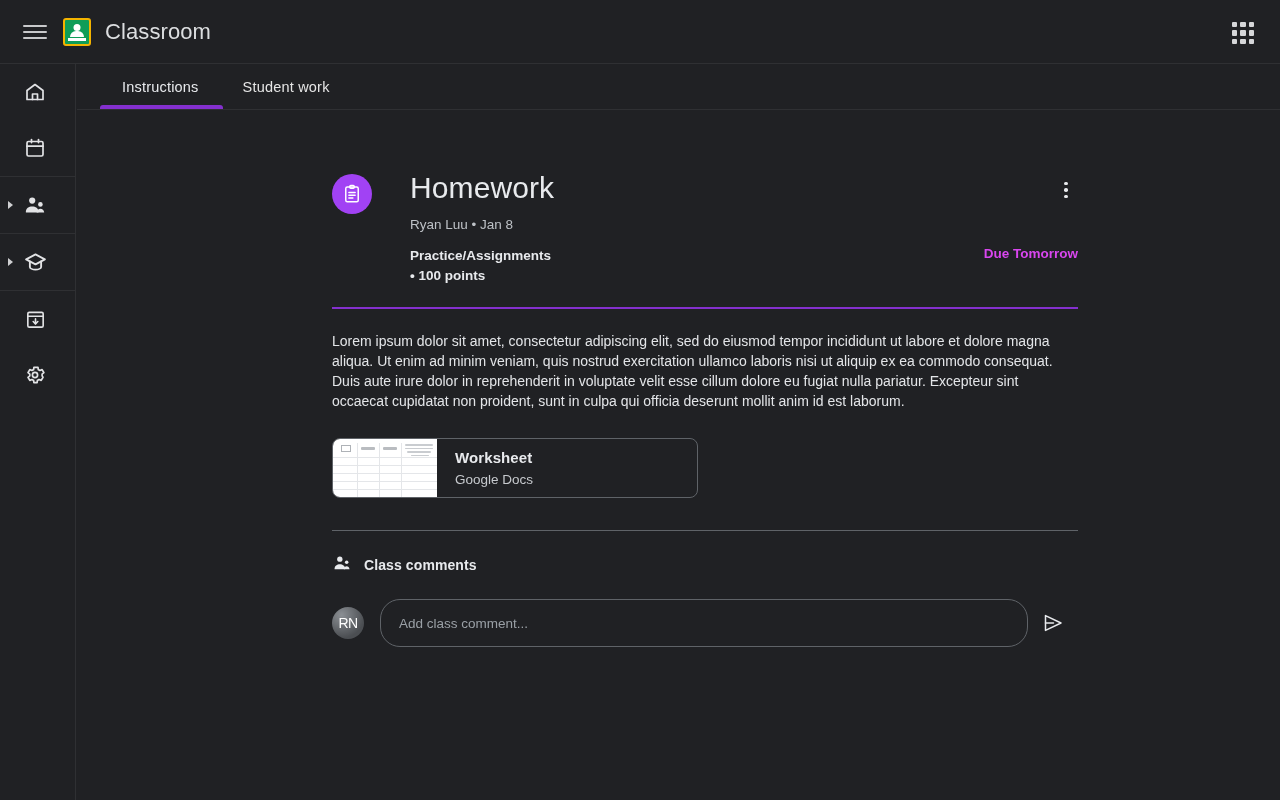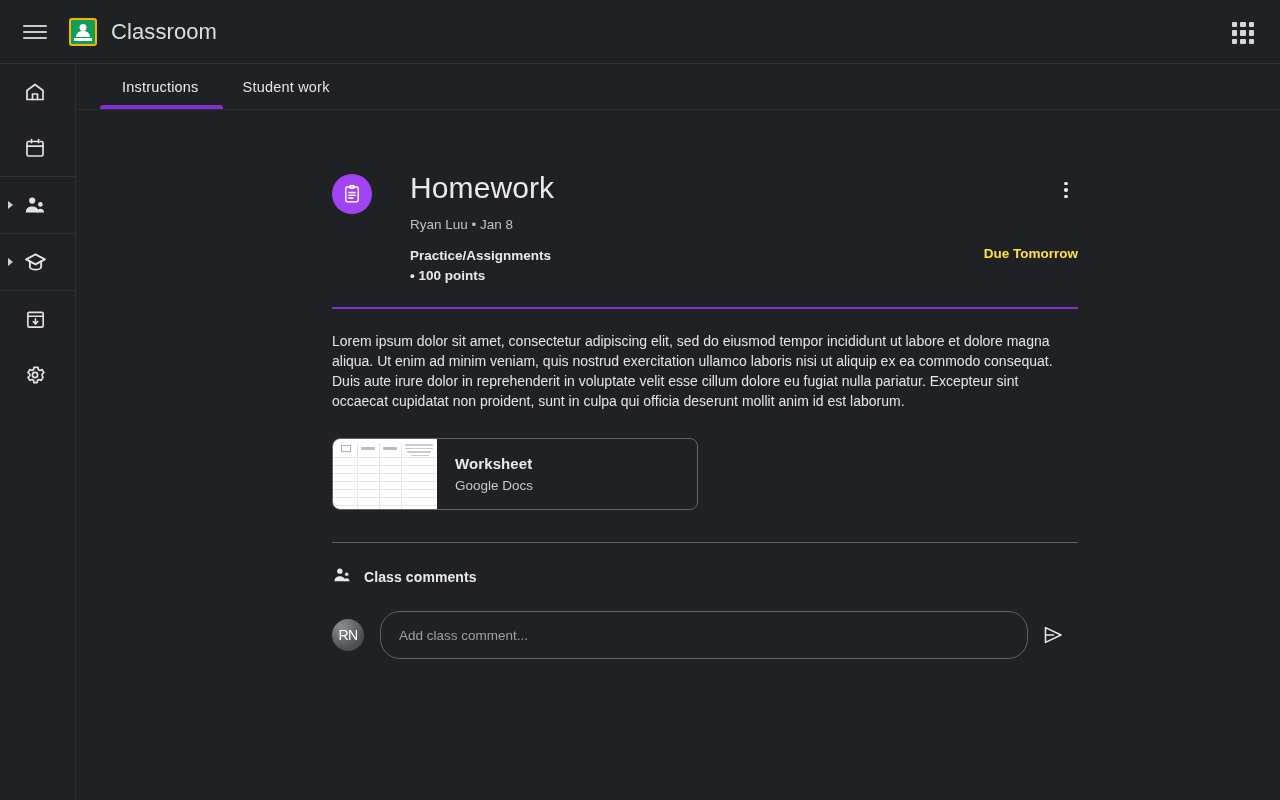--- a/index.html
+++ b/index.html
@@ -37,21 +37,21 @@
     display: block;
     height: 2px;
     width: 24px;
     background: #c8c9cb;
     border-radius: 1px;
   }
 
   #brand {
     display: flex;
     align-items: center;
-    margin-left: 22px;
+    margin-left: 16px;
     cursor: pointer;
   }
 
   #logo-mark {
     width: 28px; height: 28px;
     border-radius: 3px;
     background: #0f9d58;
     border: 2.5px solid #f4b400;
     position: relative;
     flex: 0 0 auto;
@@ -230,21 +230,21 @@
     align-items: flex-start;
   }
   #meta-left {
     font-size: 13.5px;
     color: #e8eaed;
     font-weight: bold;
     line-height: 20px;
   }
   #due {
     font-size: 13.5px;
-    color: #fde047;
+    color: #d946ef;
     font-weight: bold;
     white-space: nowrap;
     padding-top: 0px;
   }
 
   #kebab {
     position: absolute;
     right: 0; top: 8px;
     width: 24px; height: 24px;
     display: flex;
@@ -273,21 +273,21 @@
     font-size: 14px;
     line-height: 20px;
     color: #e3e5e8;
     width: 735px;
   }
 
   
   #attachment {
     margin-top: 27px;
     width: 366px;
-    height: 72px;
+    height: 60px;
     border: 1px solid #5f6368;
     border-radius: 8px;
     display: flex;
     overflow: hidden;
     cursor: pointer;
     background: #202124;
   }
   #thumb {
     width: 104px;
     height: 70px;

